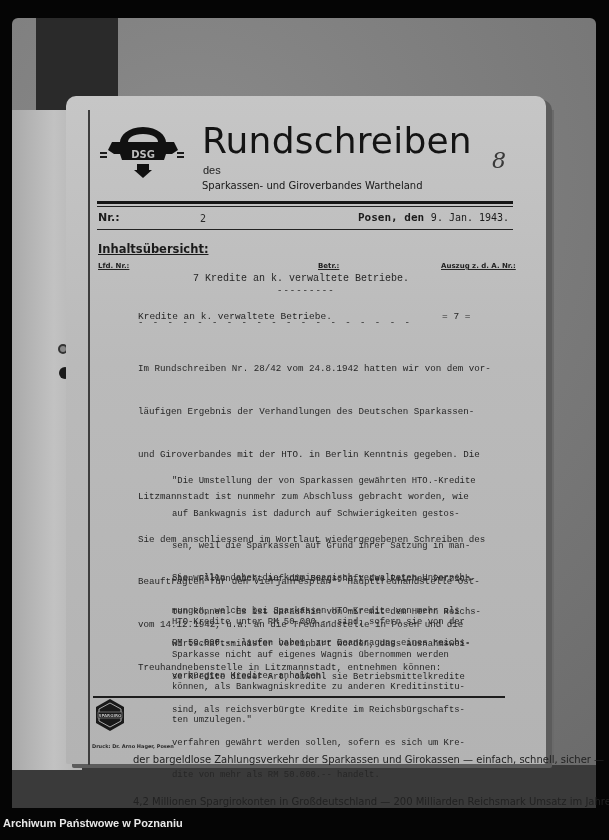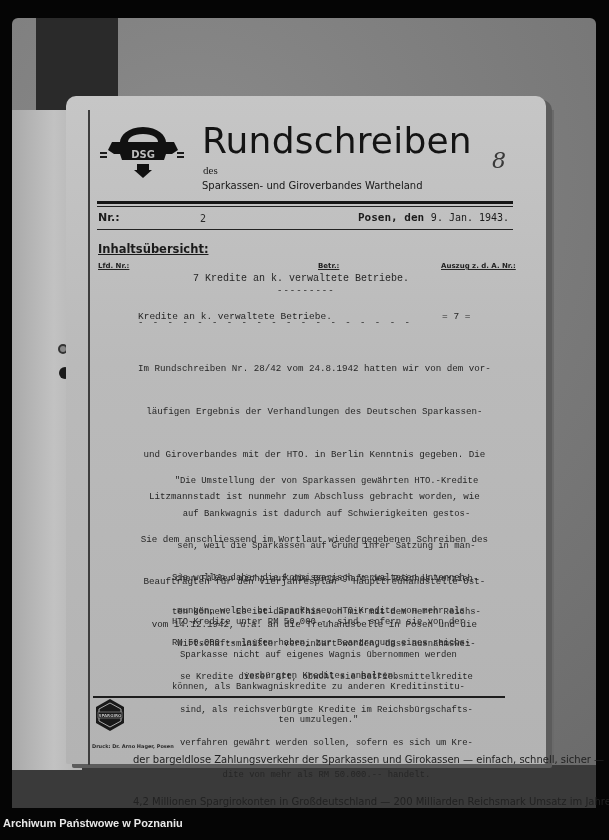--- a/index.html
+++ b/index.html
@@ -48,39 +48,39 @@
   .paper-edge {
     position:absolute; left:540px; top:110px; width:14px; height:650px;
     background:#6a6a6a;
   }
 
   .logo { position:absolute; left:100px; top:124px; width:86px; height:58px; }
   .title {
     position:absolute; left:202px; top:120px;
     font-family:"DejaVu Sans", sans-serif; font-size:36px; color:#141414; letter-spacing:0.2px;
   }
-  .title-des { position:absolute; left:203px; top:164px; font-size:11px; color:#1d1d1d; font-family:Liberation Serif, serif; }
+  .title-des { position:absolute; left:203px; top:164px; font-size:11px; color:#1d1d1d; font-family:Liberation Sans, sans-serif; }
   .title-org { position:absolute; left:202px; top:180px; font-size:10px; color:#161616; font-family:"DejaVu Sans", sans-serif; }
   .handwritten-num { position:absolute; left:492px; top:148px; font-size:22px; color:#3a3a3a; font-family:"DejaVu Serif", serif; font-style:italic; }
 
   .rule-thick { position:absolute; left:97px; width:416px; height:3px; background:#161616; }
   .rule-thin { position:absolute; left:97px; width:416px; height:1px; background:#222; }
 
   .label-nr { position:absolute; left:98px; top:211px; font-size:11px; font-weight:bold; color:#1b1b1b; font-family:"DejaVu Sans", sans-serif; }
   .val-nr { position:absolute; left:200px; top:213px; font-size:10px; color:#2a2a2a; font-family:"DejaVu Sans Mono", monospace; }
   .place-date { position:absolute; left:322px; top:211px; font-size:11px; color:#1b1b1b; font-family:"DejaVu Sans Mono", monospace; font-weight:bold;margin-left:36px; }
   .place-date span.date { font-weight:normal; font-size:10px; }
 
   .toc-title {
     position:absolute; left:98px; top:242px; font-size:11.5px; font-weight:bold; color:#1b1b1b;
     font-family:"DejaVu Sans", sans-serif; text-decoration:underline;
   }
   .toc-head { position:absolute; top:262px; font-size:7px; font-weight:bold; color:#222; font-family:"DejaVu Sans", sans-serif;text-decoration:underline; }
 
-  .mono { font-family:"Liberation Mono", monospace; color:#262626;text-align:center; }
+  .mono { font-family:"Liberation Mono", monospace; color:#262626; }
   .toc-item { position:absolute; left:193px; top:273px; font-size:10px; }
   .toc-dash { position:absolute; left:277px; top:286px; font-size:9px; letter-spacing:1px; }
   .section-heading { position:absolute; left:138px; top:311px; font-size:9.5px; }
   .section-under { position:absolute; left:138px; top:318px; font-size:9px; letter-spacing:2px; }
   .section-num { position:absolute; left:442px; top:311px; font-size:9.5px; }
 
   .para { position:absolute; font-size:9.2px; line-height:14.2px; white-space:pre; }
   .para-intro { left:138px; top:334px; }
   .quote { left:172px; top:454px; font-size:8.9px; line-height:10.9px; }
   .quote2 { left:172px; top:551px; font-size:8.9px; line-height:10.9px; }
@@ -160,20 +160,21 @@
 <div class="section-num mono">= 7 =</div>
 
 <div class="para para-intro mono">
   <div>Im Rundschreiben Nr. 28/42 vom 24.8.1942 hatten wir von dem vor-</div>
   <div>läufigen Ergebnis der Verhandlungen des Deutschen Sparkassen-</div>
   <div>und Giroverbandes mit der HTO. in Berlin Kenntnis gegeben. Die</div>
   <div>Litzmannstadt ist nunmehr zum Abschluss gebracht worden, wie</div>
   <div>Sie dem anschliessend im Wortlaut wiedergegebenen Schreiben des</div>
   <div>Beauftragten für den Vierjahresplan - Haupttreuhandstelle Ost-</div>
   <div>vom 14.12.1942, u.a. an die Treuhandstelle in Posen und die</div>
+  <div>Treuhandnebenstelle in Litzmannstadt, entnehmen können:</div>
 </div>
 
 <div class="para quote mono">
   <div>"Die Umstellung der von Sparkassen gewährten HTO.-Kredite</div>
   <div>auf Bankwagnis ist dadurch auf Schwierigkeiten gestos-</div>
   <div>sen, weil die Sparkassen auf Grund ihrer Satzung in man-</div>
   <div>chen Fällen nicht auf die Bürgschaft des Reiches verzich-</div>
   <div>ten können. Es ist daraufhin von mir mit dem Herrn Reichs-</div>
   <div>wirtschaftsminister vereinbart worden, dass ausnahmswei-</div>
   <div>se Kredite dieser Art, obwohl sie Betriebsmittelkredite</div>

